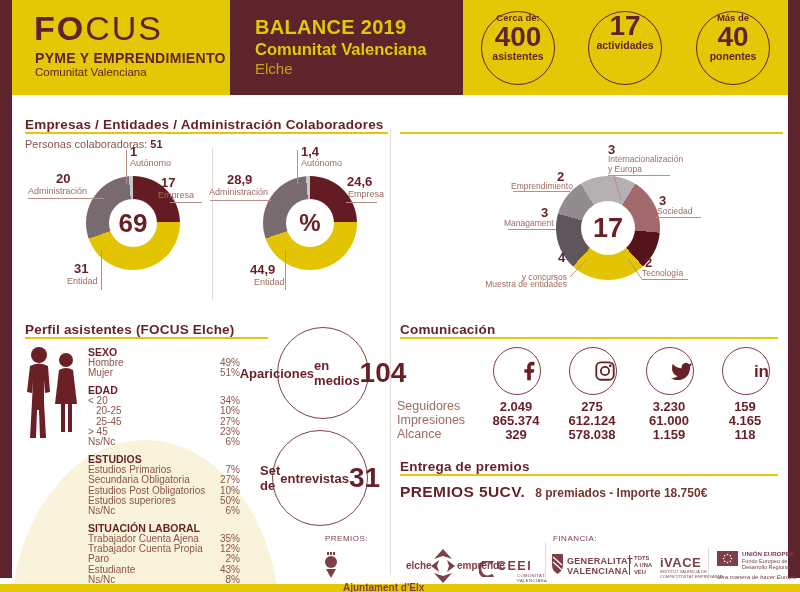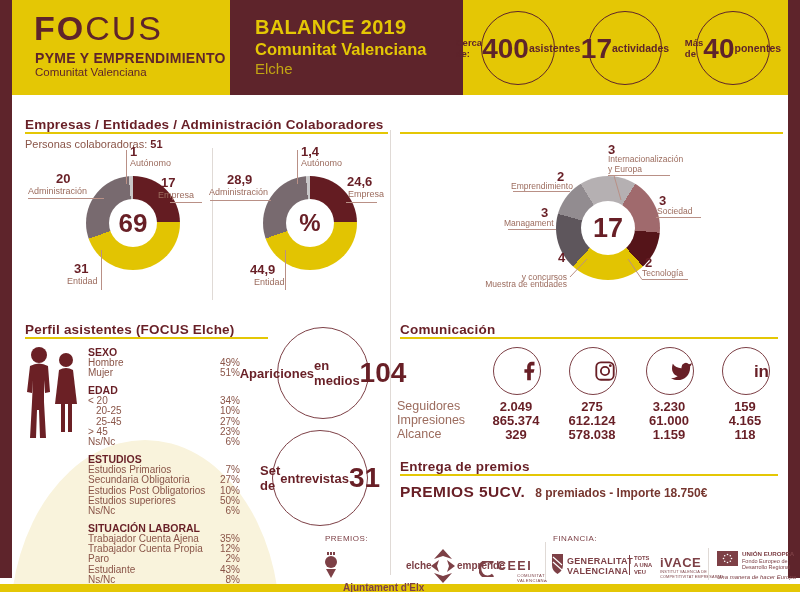--- a/index.html
+++ b/index.html
@@ -16,21 +16,21 @@
   .donut{border-radius:50%}
   .donut-sm{width:94px;height:94px}
   .donut-lg{width:104px;height:104px}
   .hole{position:absolute;inset:0;margin:auto;background:#fff;border-radius:50%;
         display:flex;align-items:center;justify-content:center}
   .hole-sm{width:48px;height:48px}
   .hole-lg{width:54px;height:54px}
   .center-label{font-weight:800;color:var(--maroon-dk)}
   .vdiv{width:1px;background:#e0dad6}
   .stat-circle{width:72px;height:72px;border:1.3px solid var(--maroon);border-radius:50%;
-        display:flex;flex-direction:row;align-items:center;justify-content:center;color:var(--maroon)}
+        display:flex;flex-direction:column;align-items:center;justify-content:flex-start;color:var(--maroon)}
   .stat-pre{font-size:9.5px;font-weight:600}
   .stat-val{font-size:28px;font-weight:800;line-height:27px}
   .stat-lab{font-size:10.5px;font-weight:600}
   .media-circle{border:1.5px solid var(--fline);border-radius:50%;background:#fff;
         display:flex;flex-direction:row;align-items:center;justify-content:center;color:var(--maroon-dk)}
   .media-line{font-size:13px;font-weight:700;line-height:15px}
   .media-val{font-size:28px;font-weight:700;line-height:32px}
   .prow{display:flex;justify-content:space-between;font-size:10px;color:var(--brown);height:10.4px;line-height:10.4px}
   .pghead{font-size:10.5px;font-weight:800;color:var(--maroon-dk);height:12px;line-height:12px}
   .pgroup{margin-bottom:5px}

